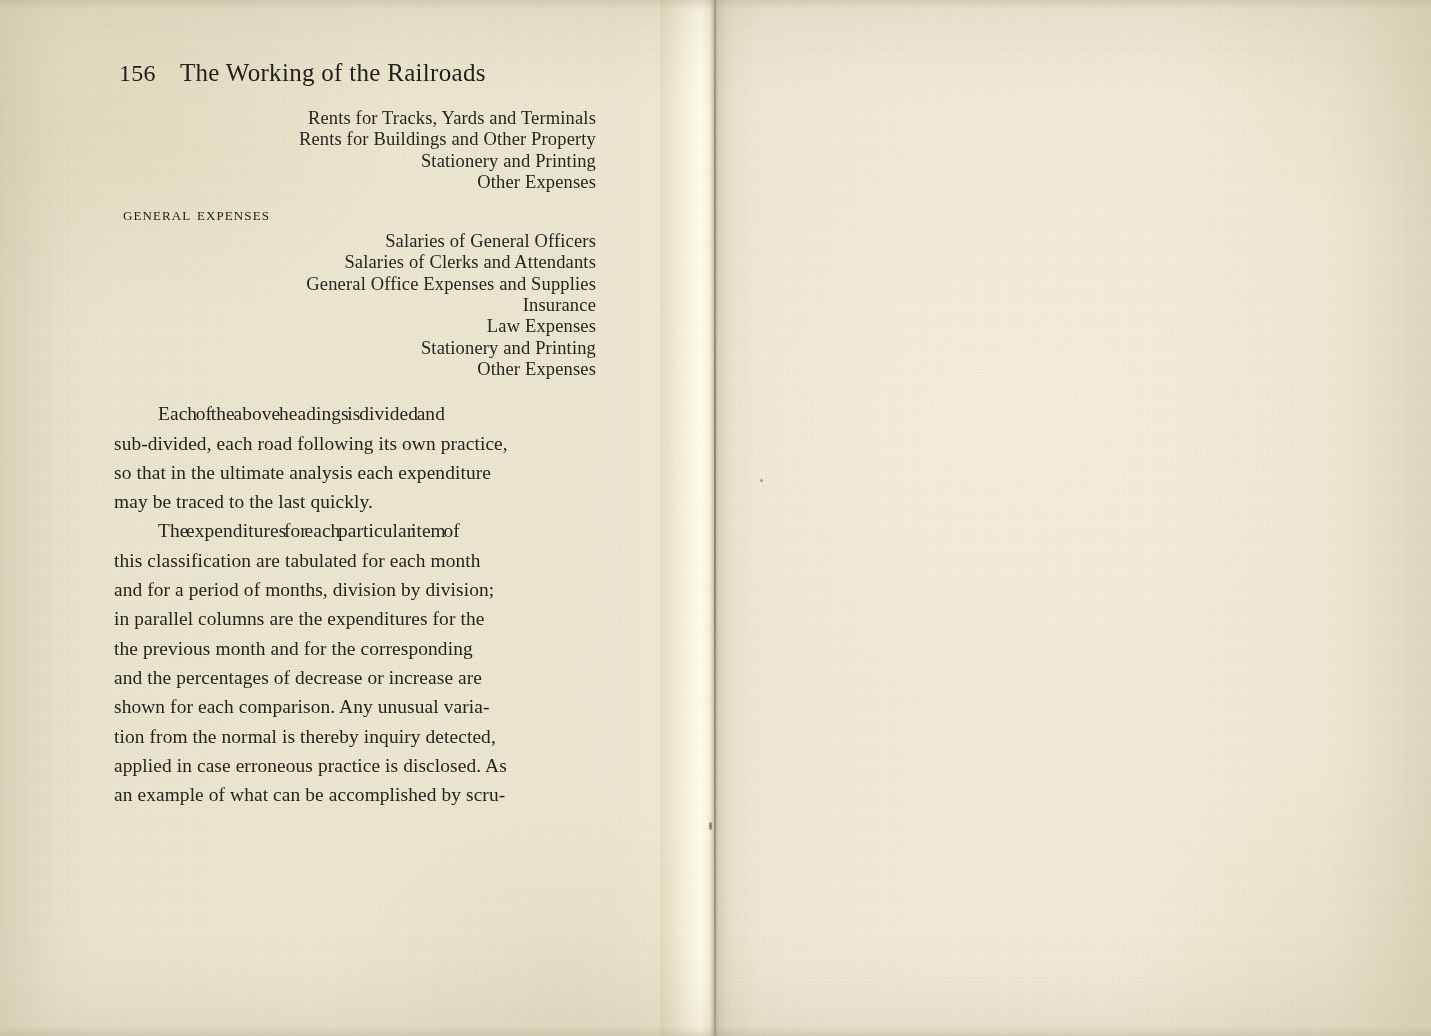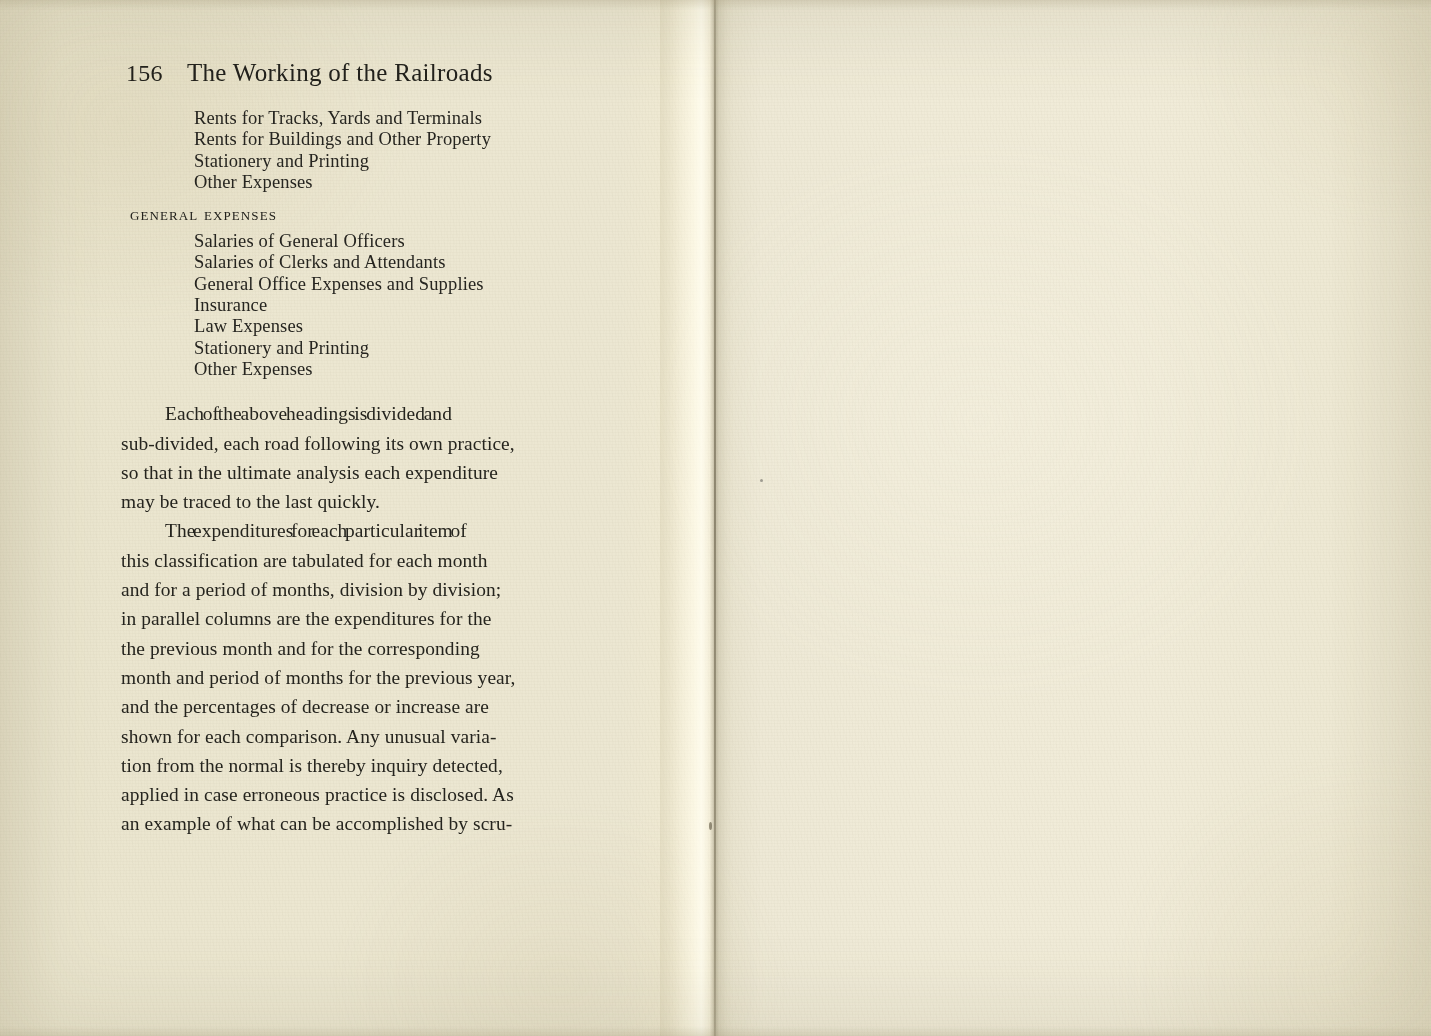--- a/index.html
+++ b/index.html
@@ -128,21 +128,21 @@
     background: rgba(95,95,90,0.55);
     pointer-events: none;
   }
 
   
   .page {
     position: absolute;
     top: 0;
     height: 1036px;
   }
-  .page-left  { left: 7px;    width: 716px; }
+  .page-left  { left: 0;    width: 716px; }
   .page-right { left: 716px; width: 715px; }
 
   .running-head {
     position: absolute;
     display: flex;
     align-items: baseline;
     font-size: 25px;
     letter-spacing: 0.3px;
     color: #22211c;
     white-space: nowrap;
@@ -168,21 +168,21 @@
   .sub-list {
     margin: 0;
     padding: 0;
     list-style: none;
     font-size: 18.5px;
     line-height: 21.3px;
     color: #262520;
     padding-left: 73px;
     letter-spacing: 0.15px;
   }
-  .sub-list li { white-space: nowrap; }
+  .sub-list li { white-space: nowrap; text-align: right; }
 
   .section-head {
     margin: 0;
     font-size: 18px;
     line-height: 21px;
     letter-spacing: 1.1px;
     color: #22211c;
     font-variant: small-caps;
     text-transform: lowercase;
     font-weight: normal;
@@ -266,21 +266,20 @@
         <span class="jline" style="word-spacing: 0px; text-indent: 0px;">so that in the ultimate analysis each expenditure</span>
         <span class="jline" style="text-indent: 0px;">may be traced to the last quickly.</span>
       </p>
 
       <p class="body-par">
         <span class="jline" style="word-spacing: -7.33333px; text-indent: 44px;">The expenditures for each particular item of</span>
         <span class="jline" style="word-spacing: 0px; text-indent: 0px;">this classification are tabulated for each month</span>
         <span class="jline" style="word-spacing: 0px; text-indent: 0px;">and for a period of months, division by division;</span>
         <span class="jline" style="word-spacing: 0px; text-indent: 0px;">in parallel columns are the expenditures for the</span>
         <span class="jline" style="word-spacing: 0px; text-indent: 0px;">the previous month and for the corresponding</span>
-        <span class="jline" style="word-spacing: 0px; text-indent: 0px;">month and period of months for the previous year,</span>
         <span class="jline" style="word-spacing: 0px; text-indent: 0px;">and the percentages of decrease or increase are</span>
         <span class="jline" style="word-spacing: 0px; text-indent: 0px;">shown for each comparison.  Any unusual varia-</span>
         <span class="jline" style="word-spacing: 0px; text-indent: 0px;">tion from the normal is thereby inquiry detected,</span>
         <span class="jline" style="word-spacing: 0px; text-indent: 0px;">applied in case erroneous practice is disclosed.  As</span>
         <span class="jline" style="text-indent: 0px;">an example of what can be accomplished by scru-</span>
       </p>
 
     </div>
   </div>
 

